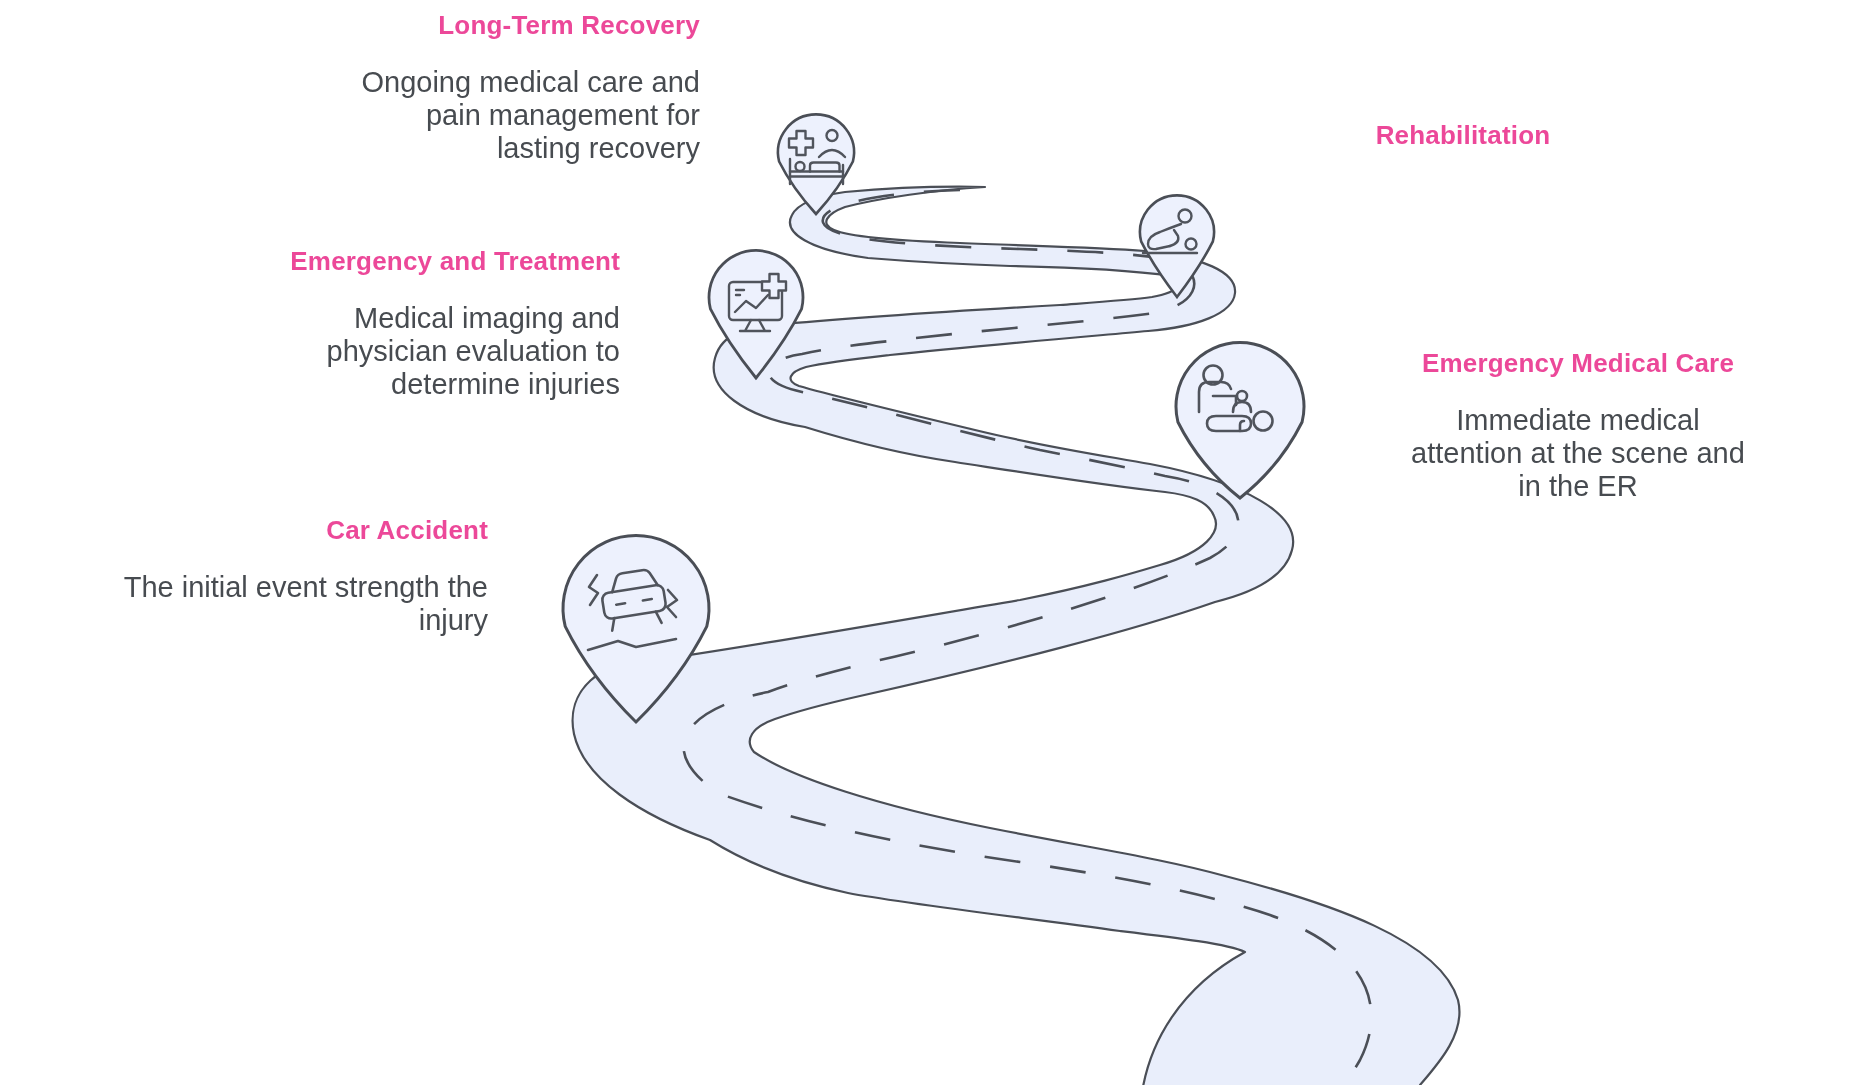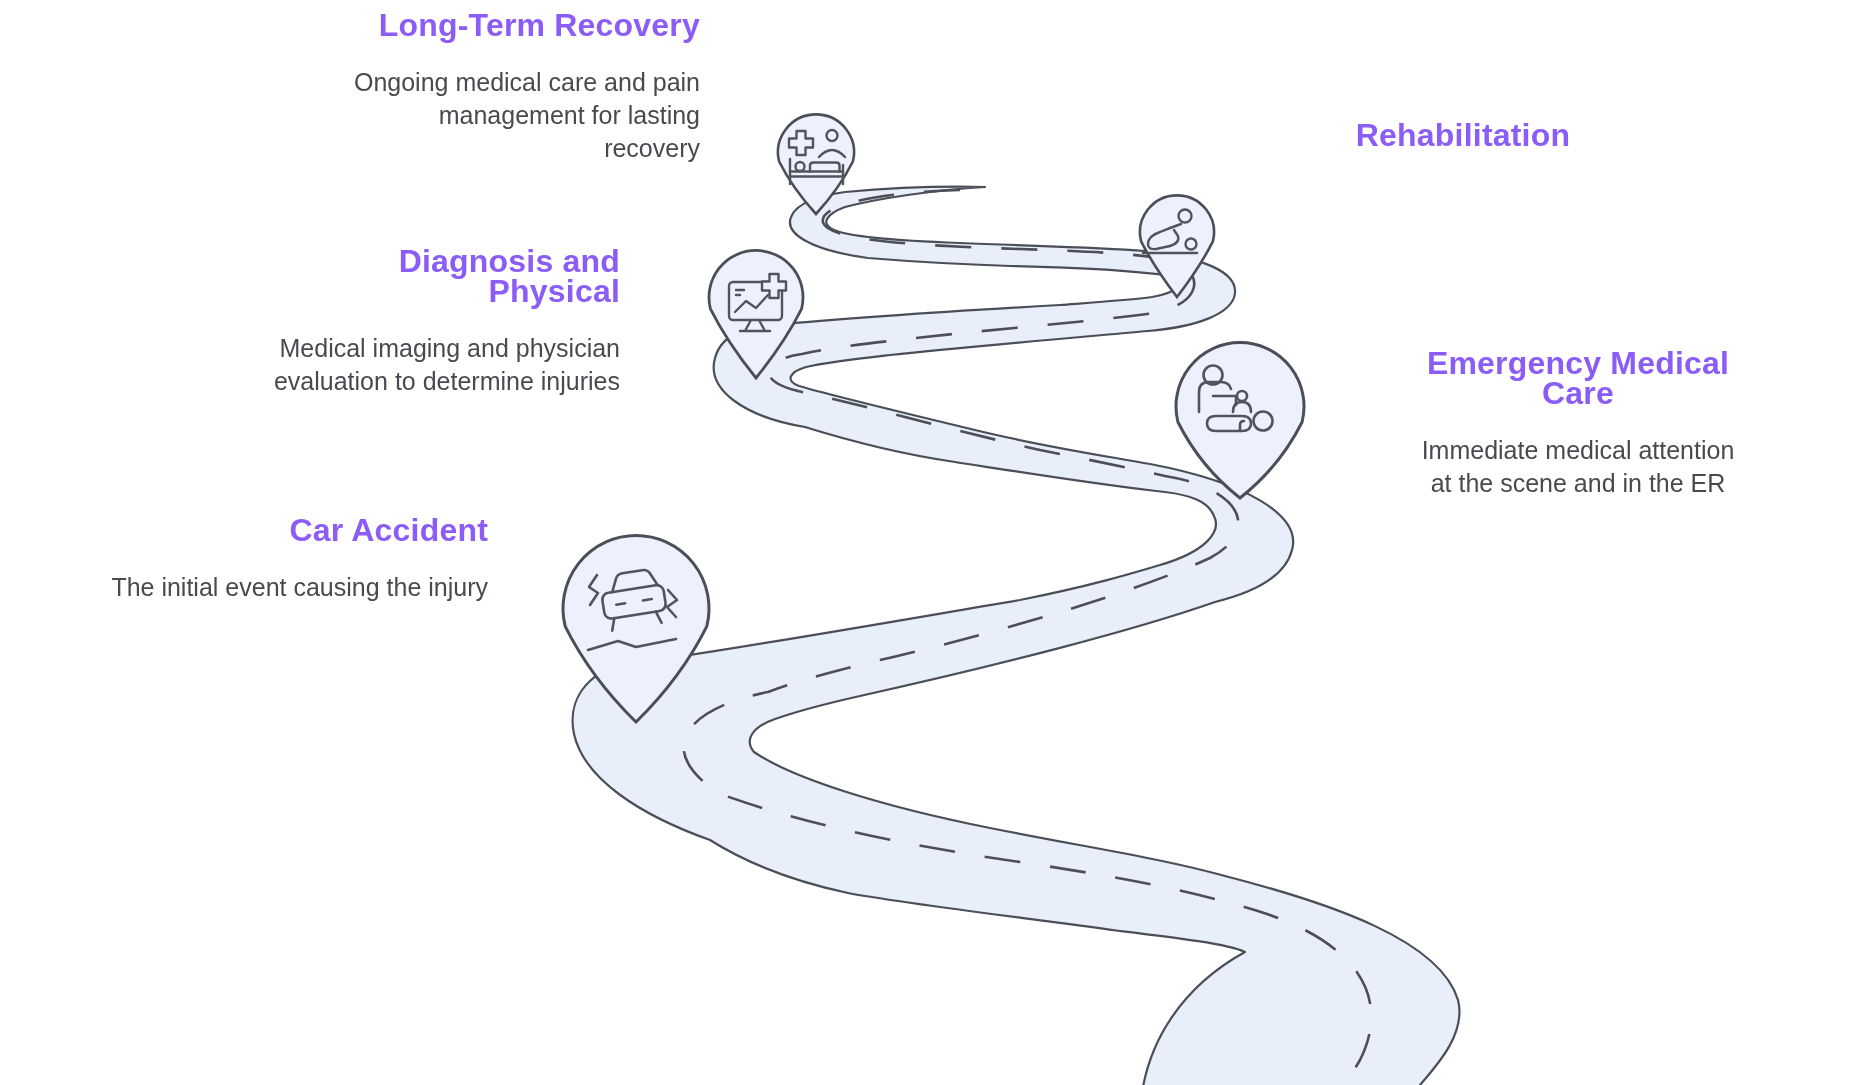--- a/index.html
+++ b/index.html
@@ -7,26 +7,26 @@
     position:relative;
     width:1850px;height:1085px;
     overflow:hidden;
     background:#ffffff;
     font-family:"Liberation Sans", sans-serif;
   }
   .road-svg{position:absolute;left:0;top:0;width:1850px;height:1085px;}
   .milestone{position:absolute;}
   .milestone h3{
     margin:0 0 26px 0;
-    font-size:32px;line-height:30px;font-weight:700;
-    color:#8b5cf6;letter-spacing:.2px;
+    font-size:26px;line-height:30px;font-weight:700;
+    color:#ec4899;letter-spacing:.2px;
   }
   .milestone p{
     margin:0;
-    font-size:25px;line-height:33px;font-weight:400;
+    font-size:29px;line-height:33px;font-weight:400;
     color:#474b50;
   }
   .align-right{text-align:right;}
   .align-left{text-align:center;}
   .ms-car{left:88px;top:515px;width:400px;text-align:right;}
   .ms-emergency{left:1408px;top:348px;width:340px;}
   .ms-diagnosis{left:270px;top:246px;width:350px;}
   .ms-rehab{left:1283px;top:120px;width:360px;}
   .ms-longterm{left:345px;top:10px;width:355px;}
 </style>
@@ -171,27 +171,27 @@
   <div class="milestone ms-longterm align-right">
     <h3>Long-Term Recovery</h3>
     <p>Ongoing medical care and pain management for lasting recovery</p>
   </div>
 
   <div class="milestone ms-rehab align-left">
     <h3>Rehabilitation</h3>
   </div>
 
   <div class="milestone ms-diagnosis align-right">
-    <h3>Diagnosis and Physical</h3>
+    <h3>Emergency and Treatment</h3>
     <p>Medical imaging and physician evaluation to determine injuries</p>
   </div>
 
   <div class="milestone ms-emergency align-left">
     <h3>Emergency Medical Care</h3>
     <p>Immediate medical attention at the scene and in the ER</p>
   </div>
 
   <div class="milestone ms-car align-right">
     <h3>Car Accident</h3>
-    <p>The initial event causing the injury</p>
+    <p>The initial event strength the injury</p>
   </div>
 
 </div>
 
 </body></html>

